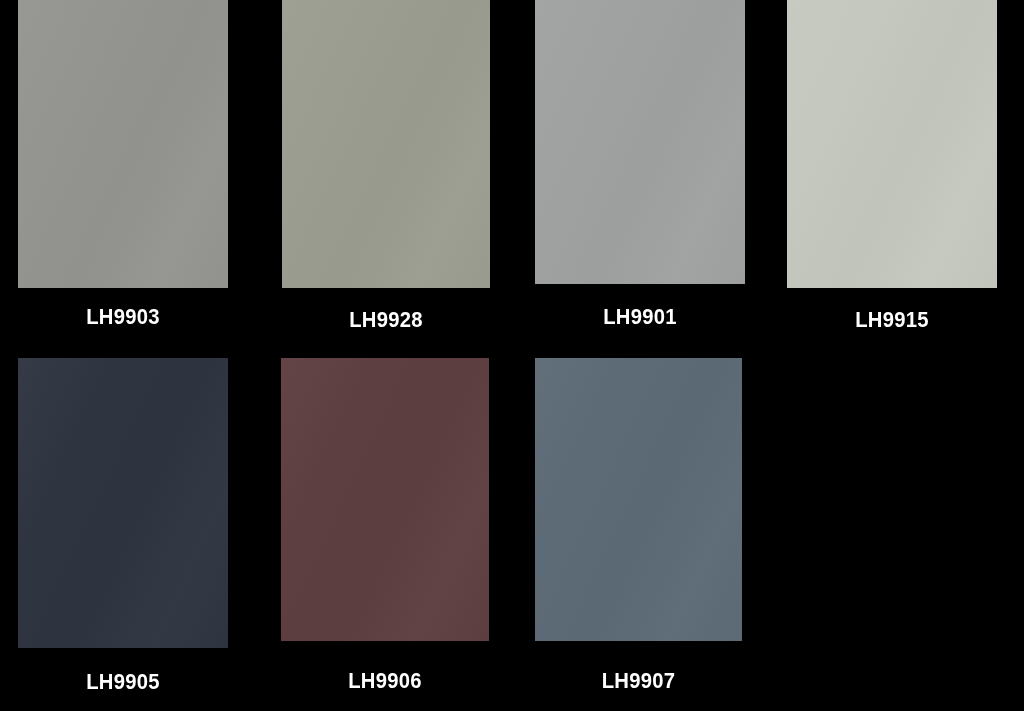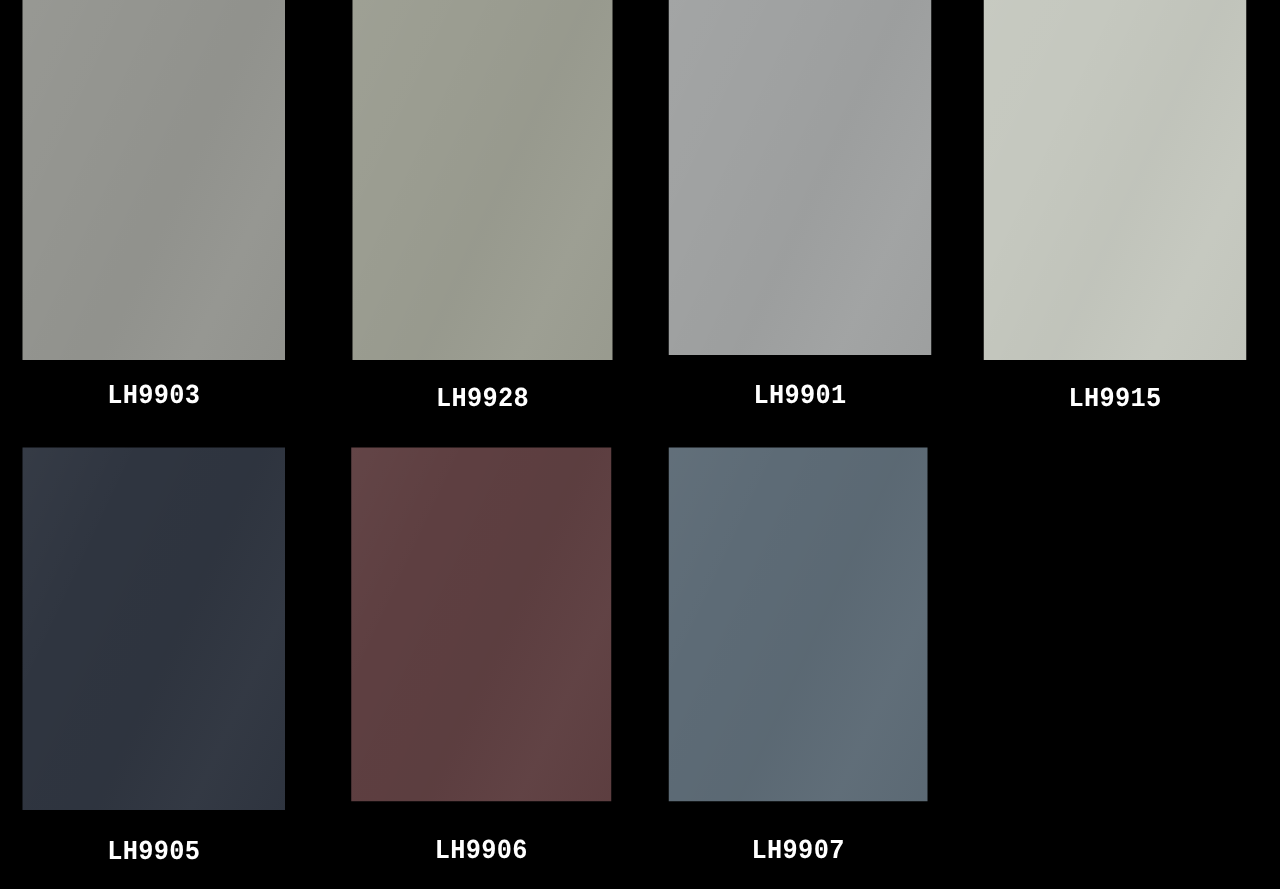--- a/index.html
+++ b/index.html
@@ -16,21 +16,20 @@
     font-family: "Liberation Sans", "DejaVu Sans", sans-serif;
   }
 
   #palette-canvas {
     position: absolute;
     top: 0;
     left: 0;
     width: 1024px;
     height: 711px;
     background: #000000;
-    font-family: Liberation Mono, monospace;
   }
 
   .swatch-cell {
     position: absolute;
   }
 
   .swatch-chip {
     position: absolute;
     left: 0;
     top: 0;

